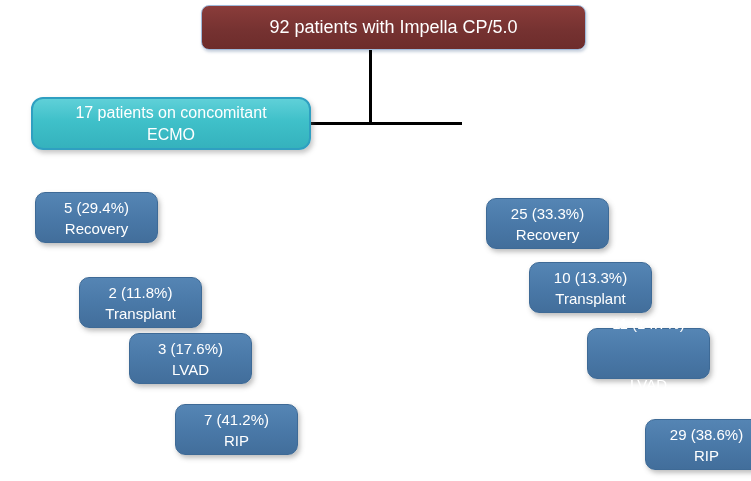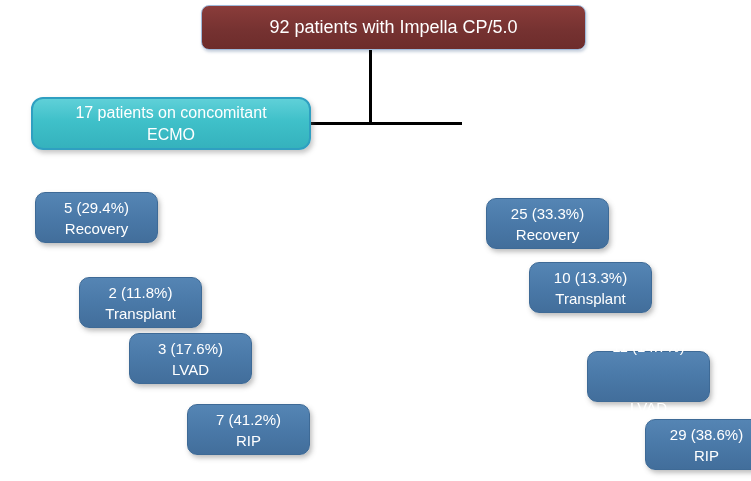--- a/index.html
+++ b/index.html
@@ -53,25 +53,25 @@
     font-size: 15px;
     line-height: 1.4;
     box-shadow: 2px 3px 5px rgba(110,110,110,0.45);
     width: 123px; height: 51px;
   }
   .outcome .val, .outcome .lab { display: block; }
   
   .l1 { left: 12px;  top: 192px; }
   .l2 { left: 56px;  top: 277px; }
   .l3 { left: 106px; top: 333px; align-items: center; }
-  .l4 { left: 164px; top: 404px; }
+  .l4 { left: 152px; top: 404px; }
   
   .r1 { left: 463px; top: 198px; }
   .r2 { left: 506px; top: 262px; }
-  .r3 { left: 564px; top: 351px; gap: 40px; }
+  .r3 { left: 564px; top: 328px; gap: 40px; }
   .r4 { left: 622px; top: 419px; }
   .connector {
     position: absolute;
     background: #000000;
   }
   .conn-vertical   { left: 369px; top: 50px;  width: 3px;   height: 74px; }
   .conn-horizontal { left: 288px; top: 122px; width: 174px; height: 3px;  }
 </style>
 </head>
 <body>

